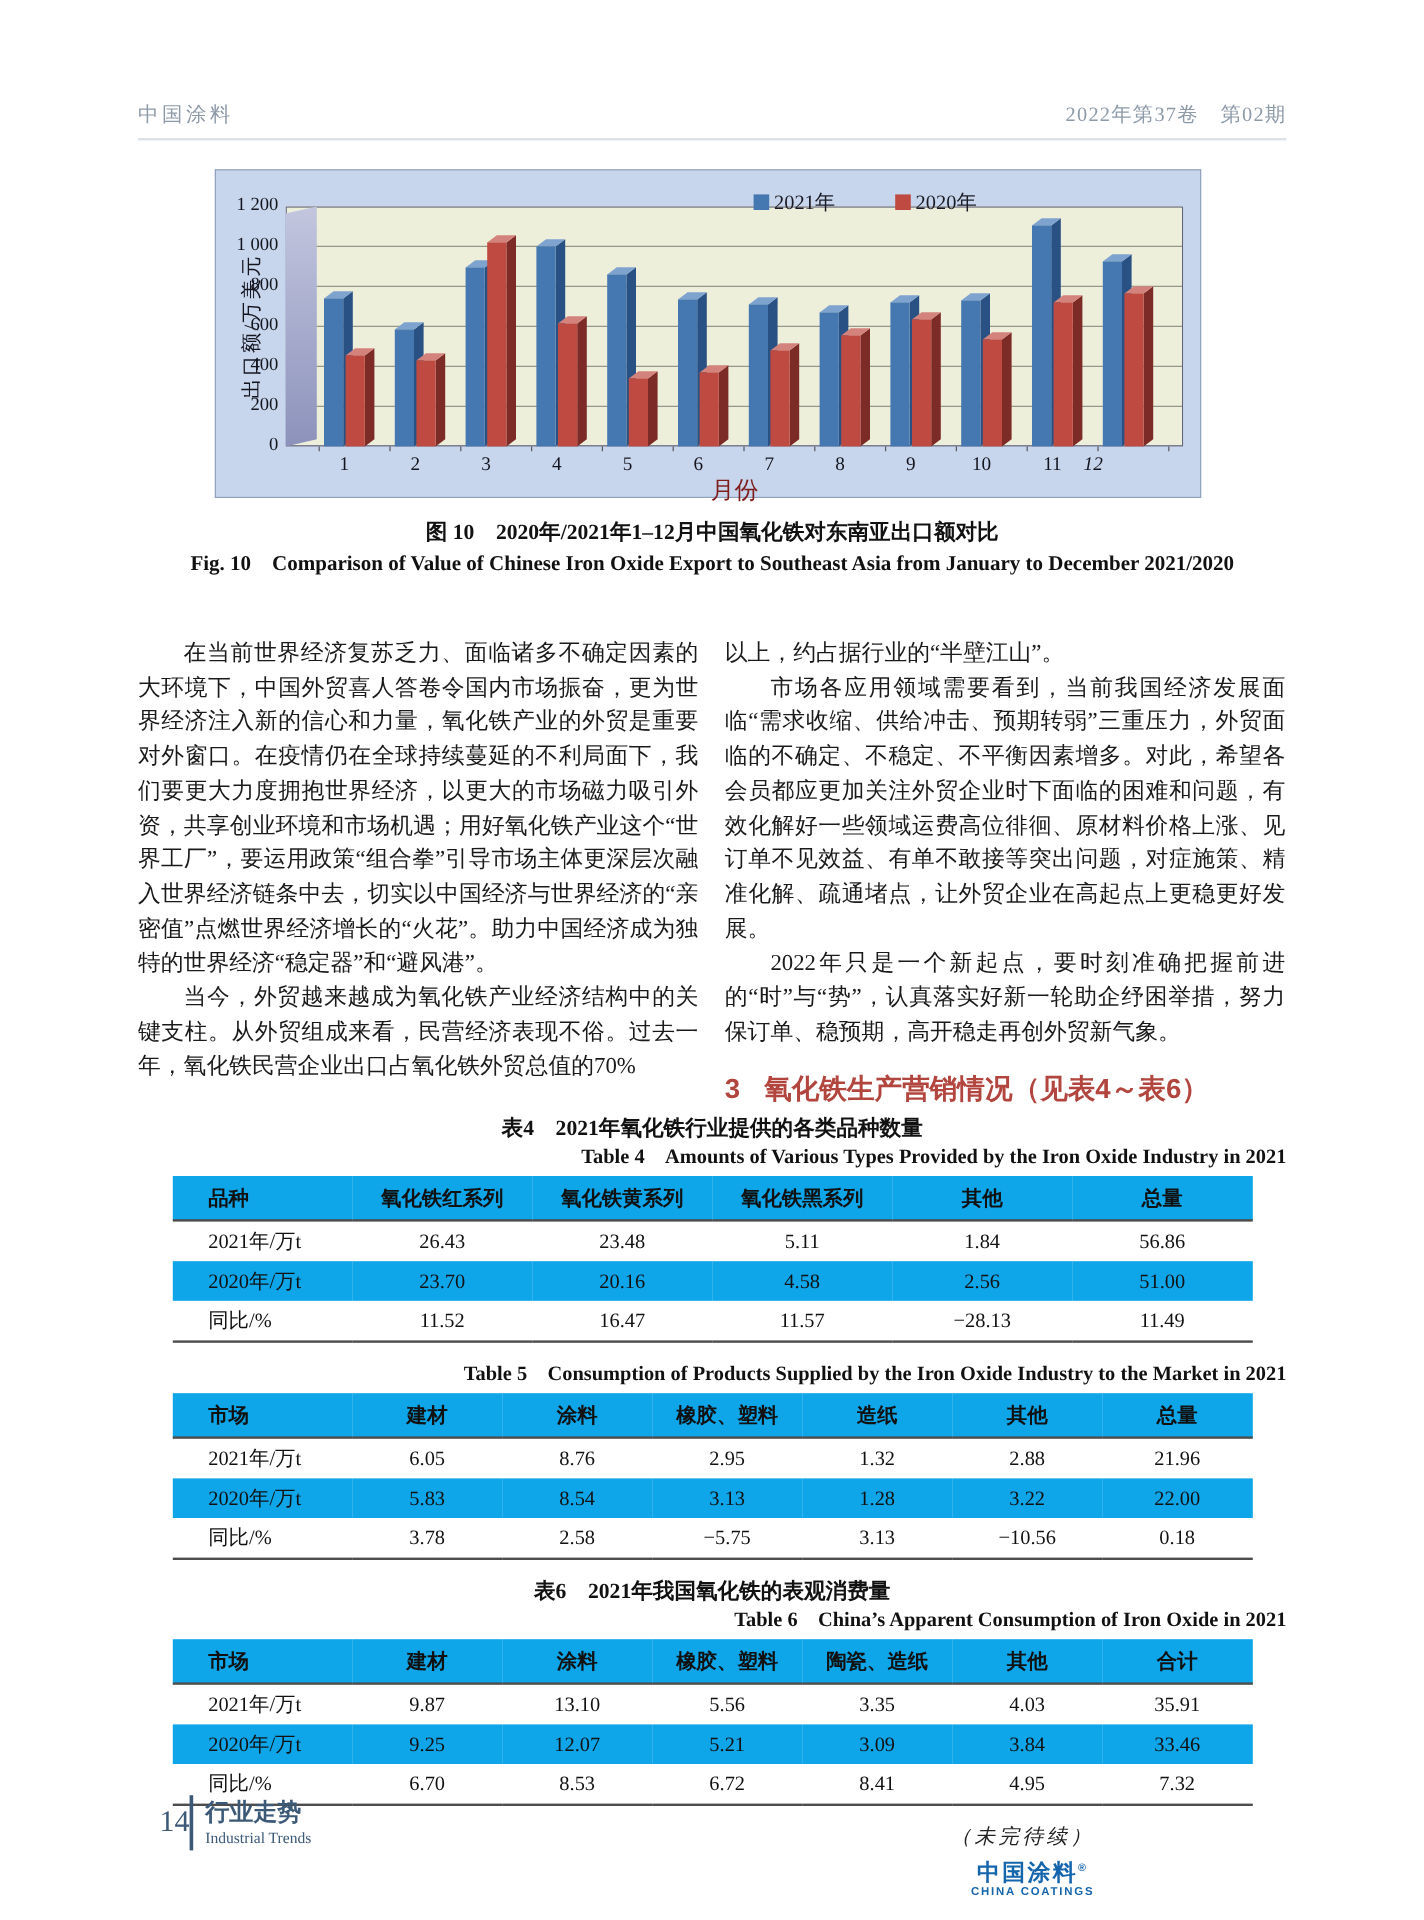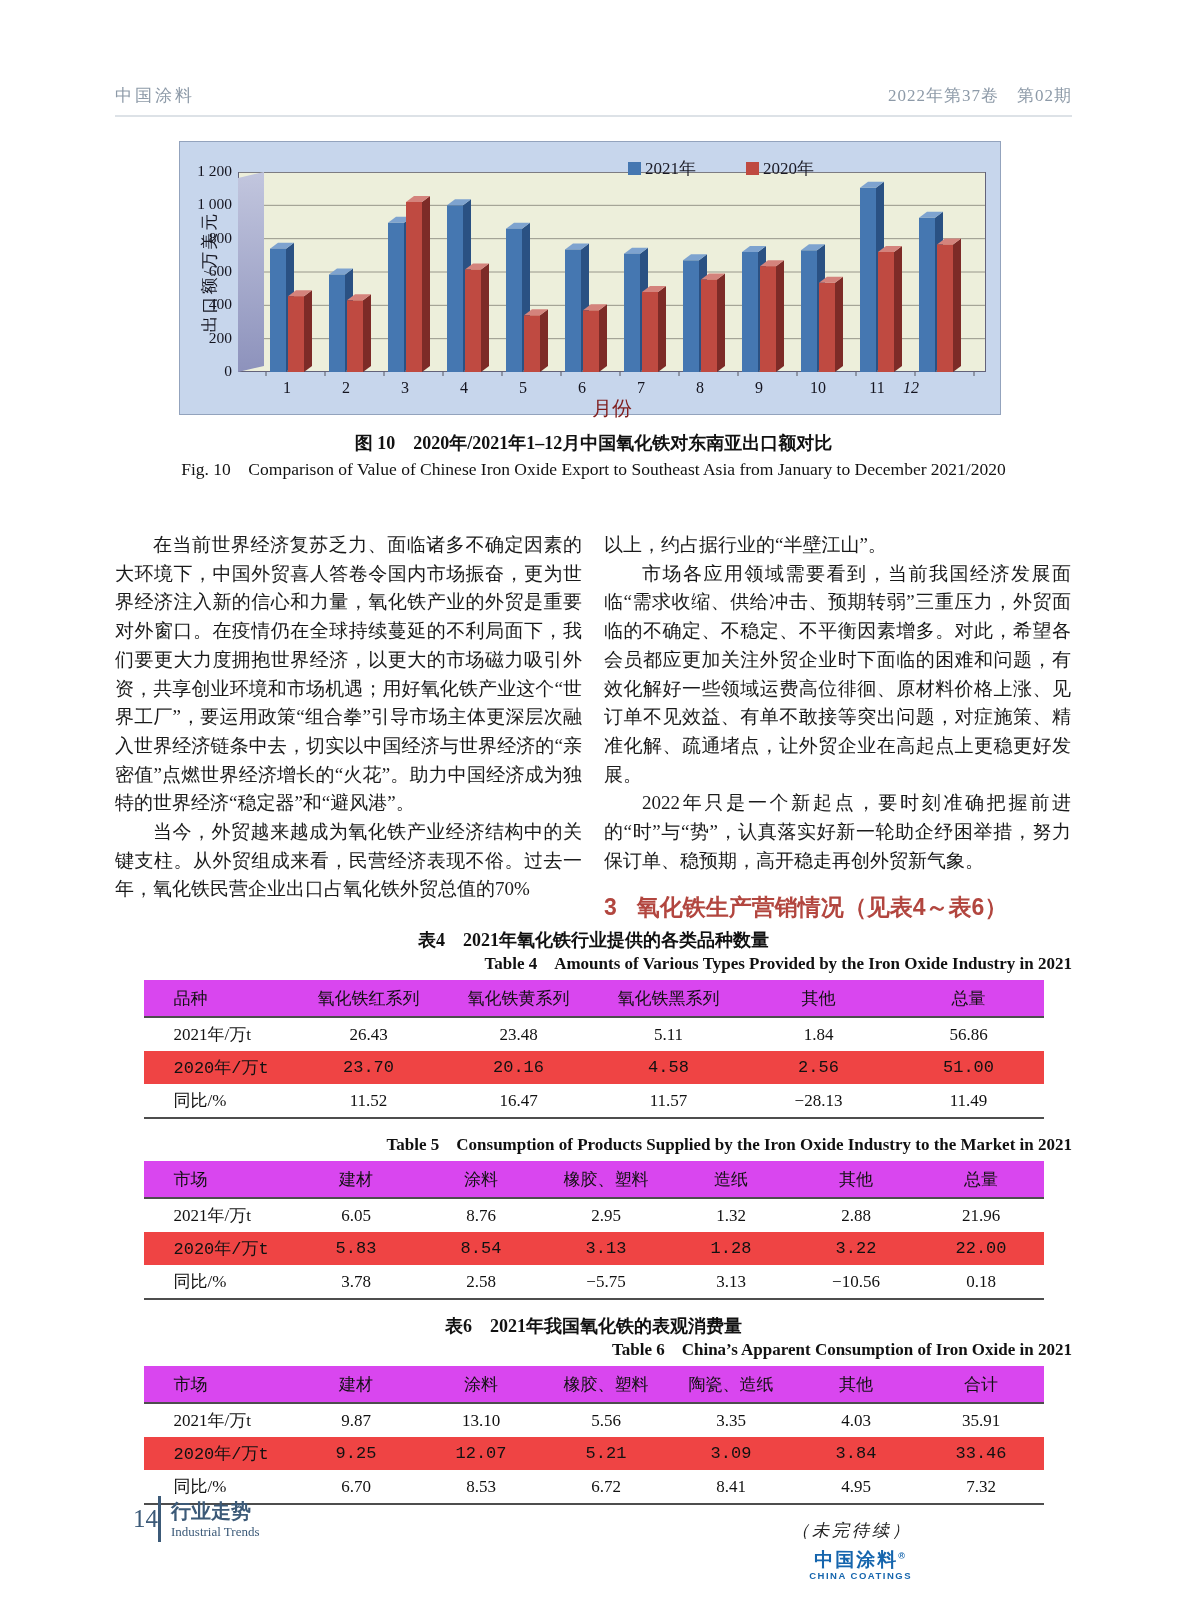--- a/index.html
+++ b/index.html
@@ -22,41 +22,41 @@
   .y-ticks span{position:absolute;left:2px;width:50px;text-align:right;font-size:15.5px;color:#14141f;}
   .legend{position:absolute;left:448px;top:15px;display:flex;gap:50px;font-size:17px;color:#1a1a24;}
   .legend .li{display:flex;align-items:center;gap:4px;}
   .legend .sq{display:inline-block;width:13px;height:13px;}
   .month-labels{position:absolute;left:58px;top:237px;width:748px;height:20px;}
   .month-labels span{position:absolute;width:30px;text-align:center;font-size:16px;color:#14141f;}
   .x-title{position:absolute;left:58px;top:253px;width:748px;text-align:center;font-size:20px;color:#7f1d1d;}
 
   
   .fig-cap-zh{margin-top:16px;text-align:center;font-weight:bold;font-size:18px;color:#111;}
-  .fig-cap-en{margin-top:2px;text-align:center;font-weight:normal;font-size:17.5px;color:#111;}
+  .fig-cap-en{margin-top:2px;text-align:center;font-weight:bold;font-size:17.5px;color:#111;}
 
   
   .cols{display:flex;gap:22px;margin-top:14px;}
   .col{width:467px;font-size:19px;line-height:28.7px;text-align:justify;margin-top:36px;}
   .col p{margin:0;text-indent:2em;}
   .col p.flush{text-indent:0;}
   .sec-heading{display:flex;gap:20px;margin-top:18px;color:#b2463f;
                font-family:"Liberation Sans","DejaVu Sans",sans-serif;font-weight:bold;font-size:23px;}
 
   
   .tables{margin-top:6px;}
   .tbl-block{margin-bottom:14px;}
   .tt-zh{text-align:center;font-weight:bold;font-size:18px;line-height:24px;color:#111;}
   .tt-en{text-align:right;font-weight:bold;font-size:17px;line-height:24px;color:#111;}
   table.jtable{width:900px;margin:4px auto 0;border-collapse:collapse;table-layout:fixed;
                font-size:17px;color:#111;}
-  table.jtable thead th{background:#d946ef;font-weight:normal;height:34px;text-align:center;}
+  table.jtable thead th{background:#0ea5e9;font-weight:bold;height:34px;text-align:center;}
   table.jtable thead tr{border-bottom:2px solid #4d4d4d;}
   table.jtable tbody td{height:31px;text-align:center;}
-  table.jtable tbody tr:nth-child(2){background:#ef4444;font-family:Liberation Mono, monospace;}
+  table.jtable tbody tr:nth-child(2){background:#0ea5e9;}
   table.jtable tbody tr:last-child{border-bottom:2px solid #4d4d4d;}
   table.jtable .c0{text-align:left;padding-left:30px;}
 
   
   .end-wrap{display:flex;flex-direction:column;align-items:flex-end;padding-right:160px;margin-top:2px;}
   .end-note{font-style:italic;font-size:17px;letter-spacing:3px;color:#222;}
   .logo{margin-top:4px;text-align:center;font-family:"Liberation Sans","DejaVu Sans",sans-serif;}
   .logo-zh{color:#1565ad;font-weight:bold;font-size:19px;letter-spacing:2px;line-height:20px;}
   .logo-zh sup{font-size:9px;}
   .logo-en{color:#1565ad;font-weight:bold;font-size:9.5px;letter-spacing:1.5px;line-height:12px;}

